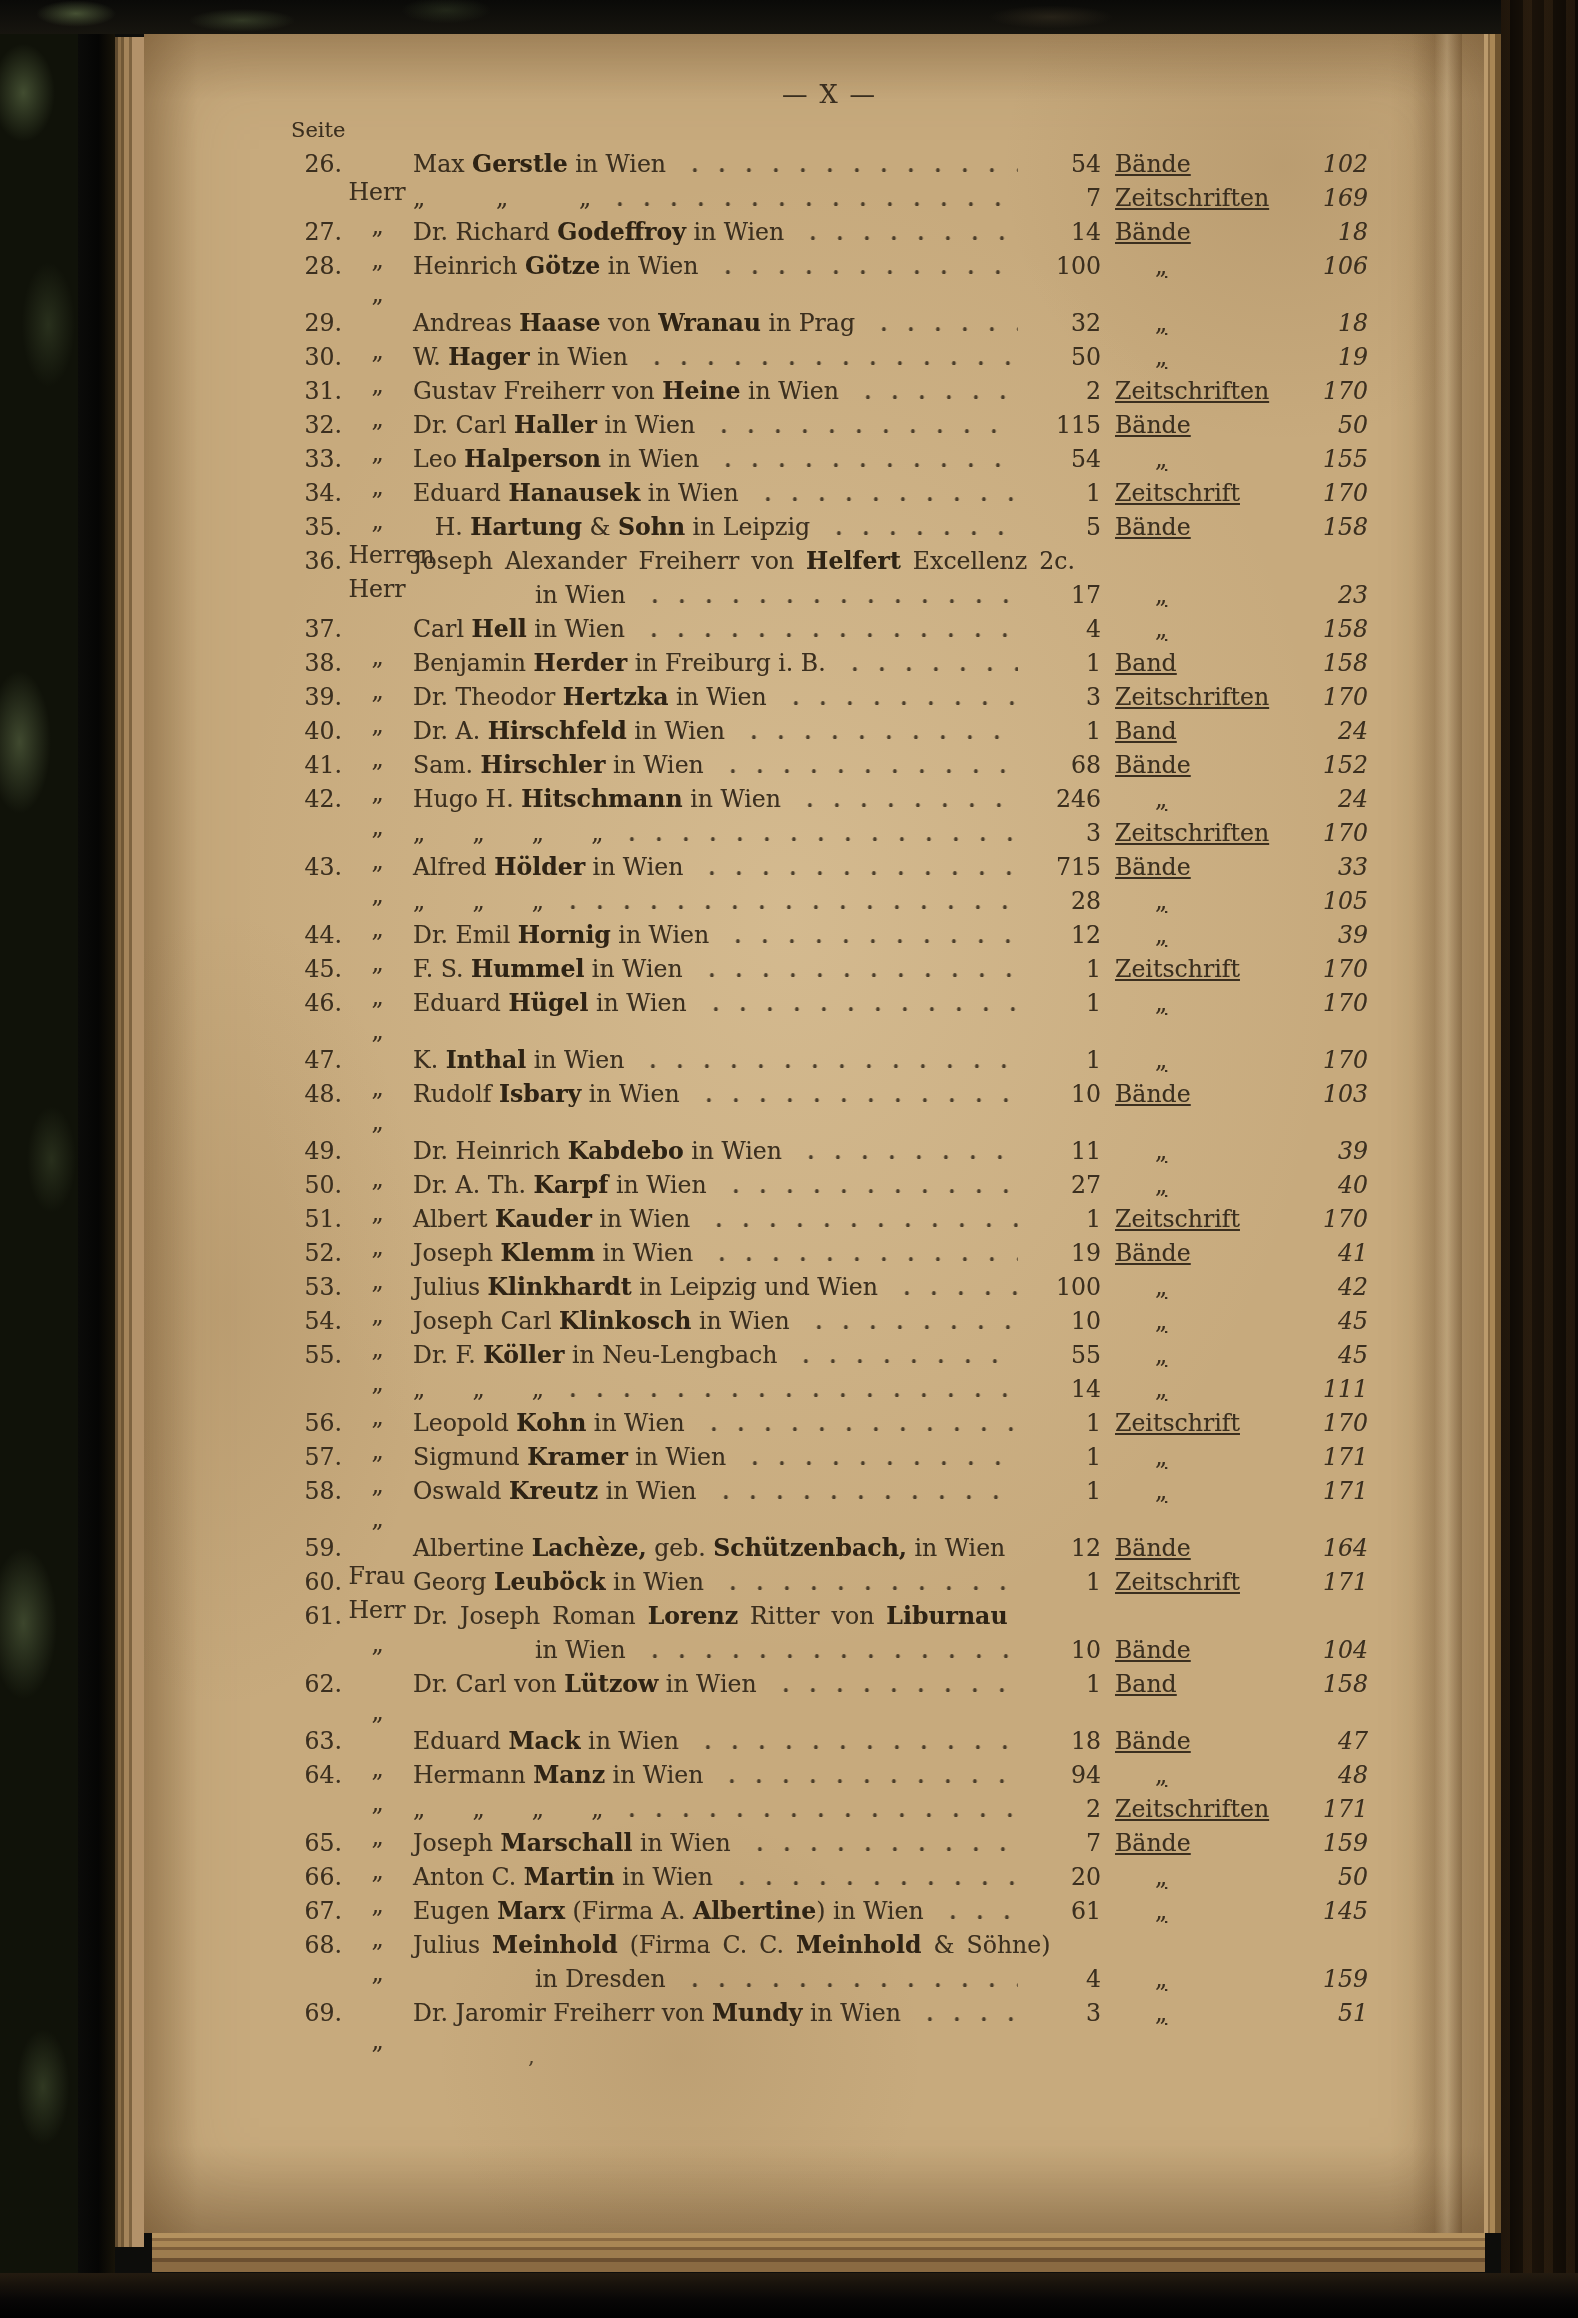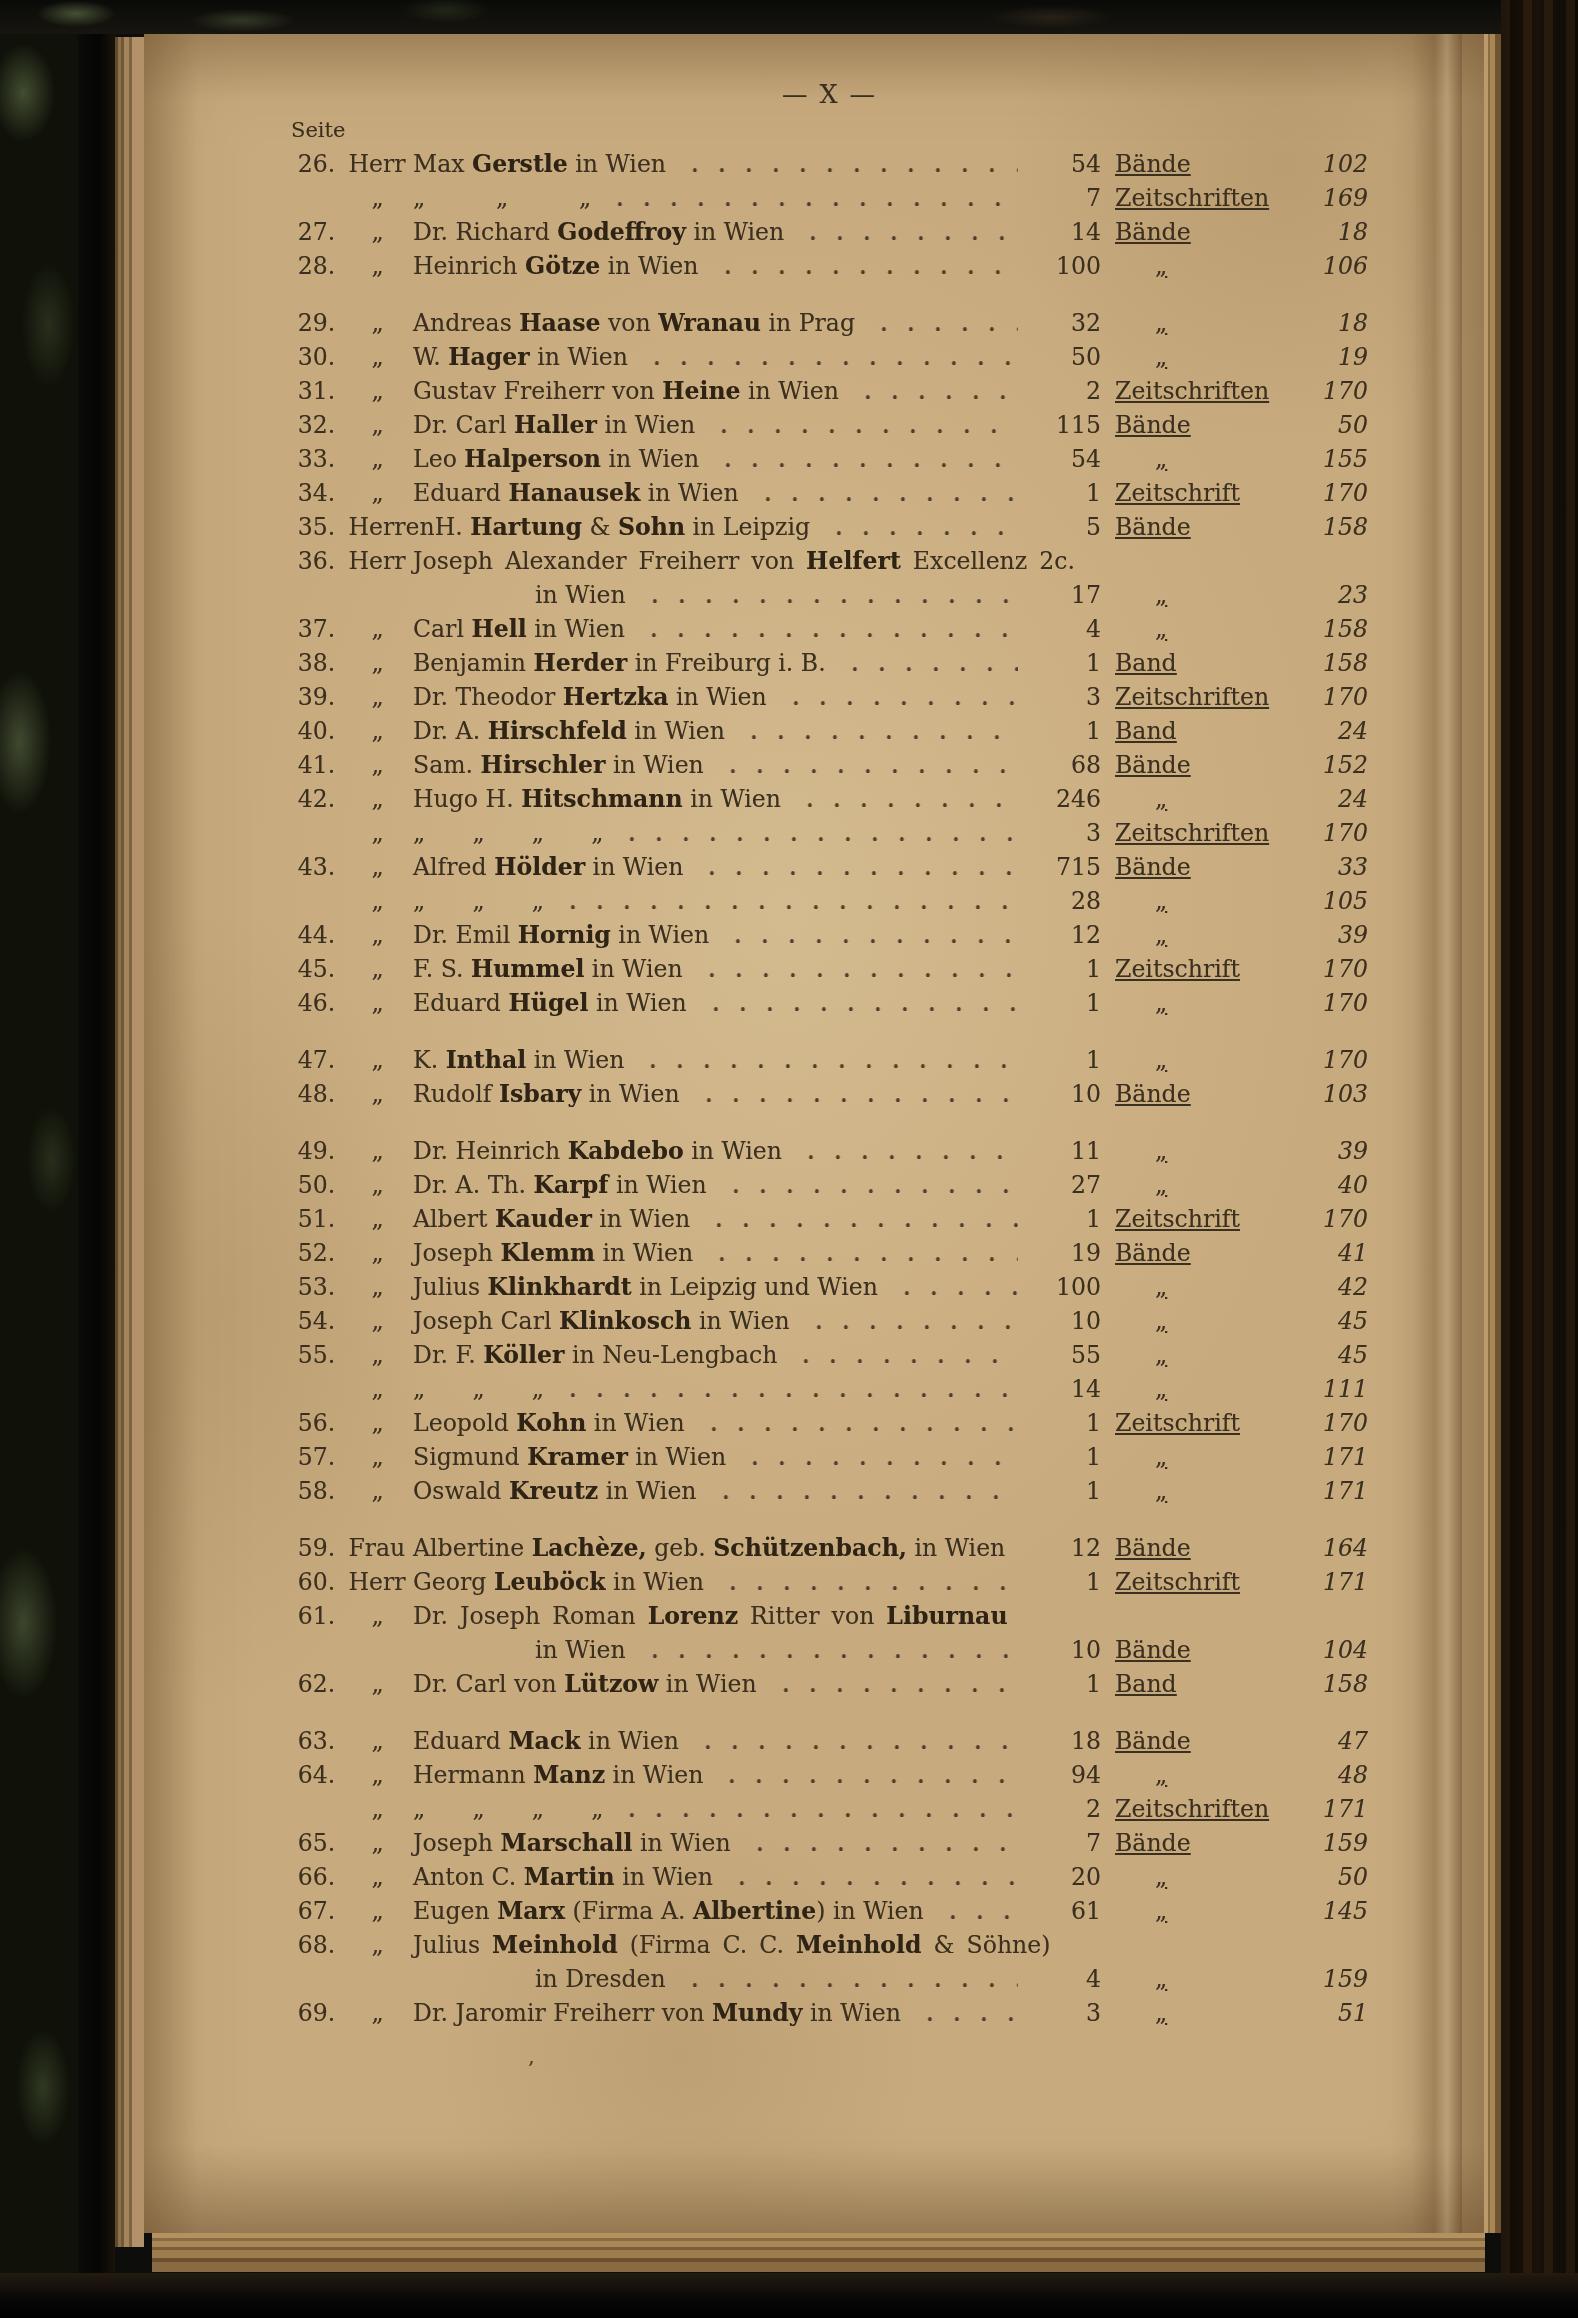--- a/index.html
+++ b/index.html
@@ -90,22 +90,22 @@
     text-shadow:0 0 0.6px rgba(59,47,31,.35);
   }
   .pagehead {
     text-align:center; font-size:25.5px; letter-spacing:1.9px; height:31px; line-height:31px;
     color:#3a2e1f;
   }
   .seiterow { text-align:left; font-size:21px; margin-top:7.6px; height:25.5px; line-height:25.5px; }
   #rows { margin-top:3.8px; }
 
   .row { display:flex; height:34px; line-height:34px; font-size:23.6px; }
-  .num   { flex:0 0 51px;  text-align:center; white-space:nowrap; }
-  .person{ flex:0 0 71px; padding-left:6.4px; white-space:nowrap; }
+  .num   { flex:0 0 51px;  text-align:right; white-space:nowrap; }
+  .person{ flex:0 0 71px; padding-left:6.4px; white-space:nowrap;margin-top:28px; }
   .person.pd { text-align:center; padding-left:0; }
   .name  { flex:0 0 auto; white-space:nowrap; }
   .b { font-weight:bold; color:#2e2314; }
   .dots {
     flex:1 1 auto; min-width:0; margin:0 7.6px 0 9px; height:34px;
     background-image:radial-gradient(circle at 50% 68%, rgba(54,43,28,.85) 1.7px, transparent 2.2px);
     background-size:27px 34px; background-repeat:repeat-x; background-position:6.4px 0;
   }
   .count { flex:0 0 75px; text-align:right; white-space:nowrap; }
   .unit  { flex:0 0 191px; padding-left:14px; white-space:nowrap;text-decoration:underline; }

